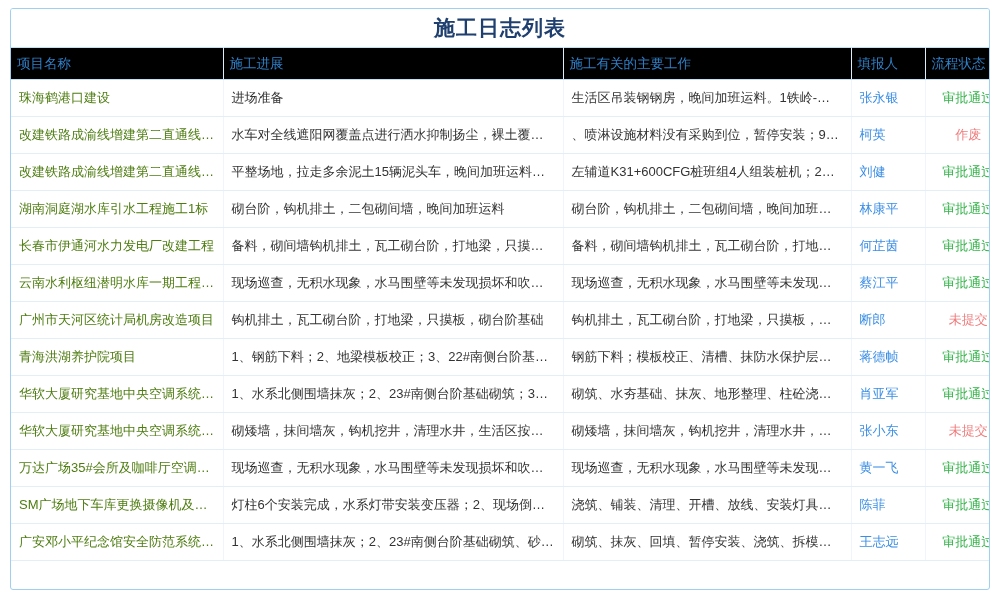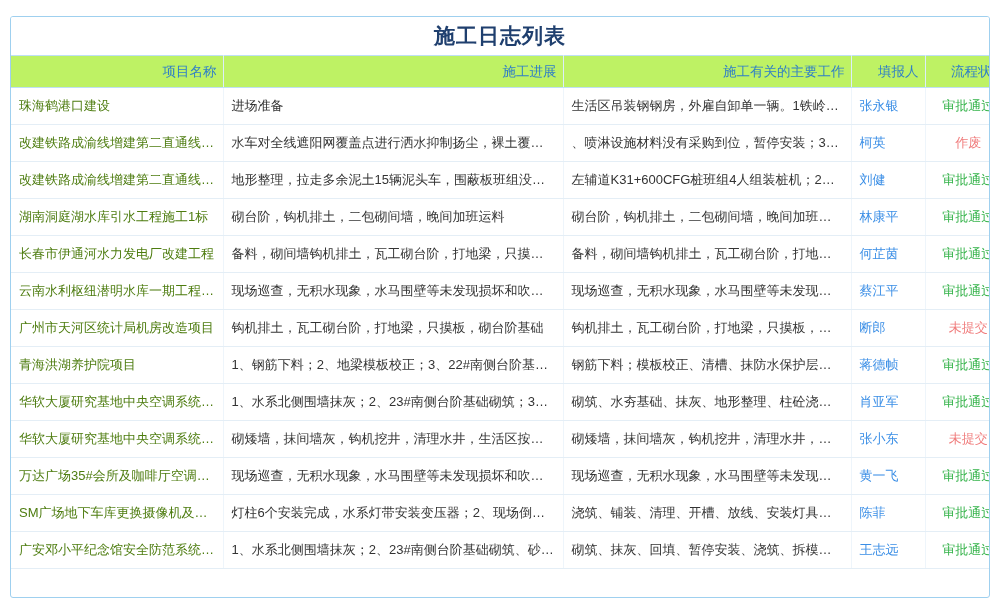--- a/index.html
+++ b/index.html
@@ -6,21 +6,21 @@
     margin: 0;
     padding: 0;
     background: #ffffff;
     font-family: "Liberation Sans", "DejaVu Sans", sans-serif;
   }
   .page {
     width: 1000px;
     height: 600px;
     box-sizing: border-box;
     background: #ffffff;
-    padding: 16px 10px 10px 10px;
+    padding: 8px 10px 10px 10px;
     overflow: hidden;
   }
   .panel {
     border: 1px solid #9fd0ef;
     border-radius: 3px;
     height: 582px;
     box-sizing: border-box;
     overflow: hidden;
     background: #fff;
   }
@@ -33,29 +33,29 @@
     color: #1f3f6e;
     background: #ffffff;
     letter-spacing: 1px;
   }
   table {
     border-collapse: collapse;
     width: 100%;
     table-layout: fixed;
   }
   thead th {
-    background: #bef264;
+    background: #000000;
     color: #2f7fc7;
     font-size: 13.5px;
     font-weight: normal;
     height: 32px;
     border-top: 1px solid #bfe0f5;
     border-bottom: 1px solid #bfe0f5;
     border-right: 1px solid #dceefb;
-    text-align: right;
+    text-align: left;
     padding: 0 6px;
     box-sizing: border-box;
   }
   thead th:last-child { border-right: none; }
   tbody td {
     height: 37px;
     font-size: 13px;
     color: #333;
     border-bottom: 1px solid #e4eef6;
     border-right: 1px solid #eef5fb;
@@ -103,34 +103,34 @@
           <th>施工进展</th>
           <th>施工有关的主要工作</th>
           <th>填报人</th>
           <th>流程状态</th>
         </tr>
       </thead>
       <tbody>
           <tr>
             <td class="c-name">珠海鹤港口建设</td>
             <td>进场准备</td>
-            <td>生活区吊装钢钢房，外雇自卸单一辆。1铁岭-佳…</td>
+            <td>生活区吊装钢钢房，晚间加班运料。1铁岭-佳…</td>
             <td class="c-person">张永银</td>
             <td class="st-pass">审批通过</td>
           </tr>
           <tr>
             <td class="c-name">改建铁路成渝线增建第二直通线（…</td>
             <td>水车对全线遮阳网覆盖点进行洒水抑制扬尘，裸土覆…</td>
-            <td>、喷淋设施材料没有采购到位，暂停安装；3、…</td>
+            <td>、喷淋设施材料没有采购到位，暂停安装；9、…</td>
             <td class="c-person">柯英</td>
             <td class="st-void">作废</td>
           </tr>
           <tr>
             <td class="c-name">改建铁路成渝线增建第二直通线…</td>
-            <td>地形整理，拉走多余泥土15辆泥头车，围蔽板班组没…</td>
+            <td>平整场地，拉走多余泥土15辆泥头车，晚间加班运料…</td>
             <td>左辅道K31+600CFG桩班组4人组装桩机；2、…</td>
             <td class="c-person">刘健</td>
             <td class="st-pass">审批通过</td>
           </tr>
           <tr>
             <td class="c-name">湖南洞庭湖水库引水工程施工1标</td>
             <td>砌台阶，钩机排土，二包砌间墙，晚间加班运料</td>
             <td>砌台阶，钩机排土，二包砌间墙，晚间加班运料</td>
             <td class="c-person">林康平</td>
             <td class="st-pass">审批通过</td>

